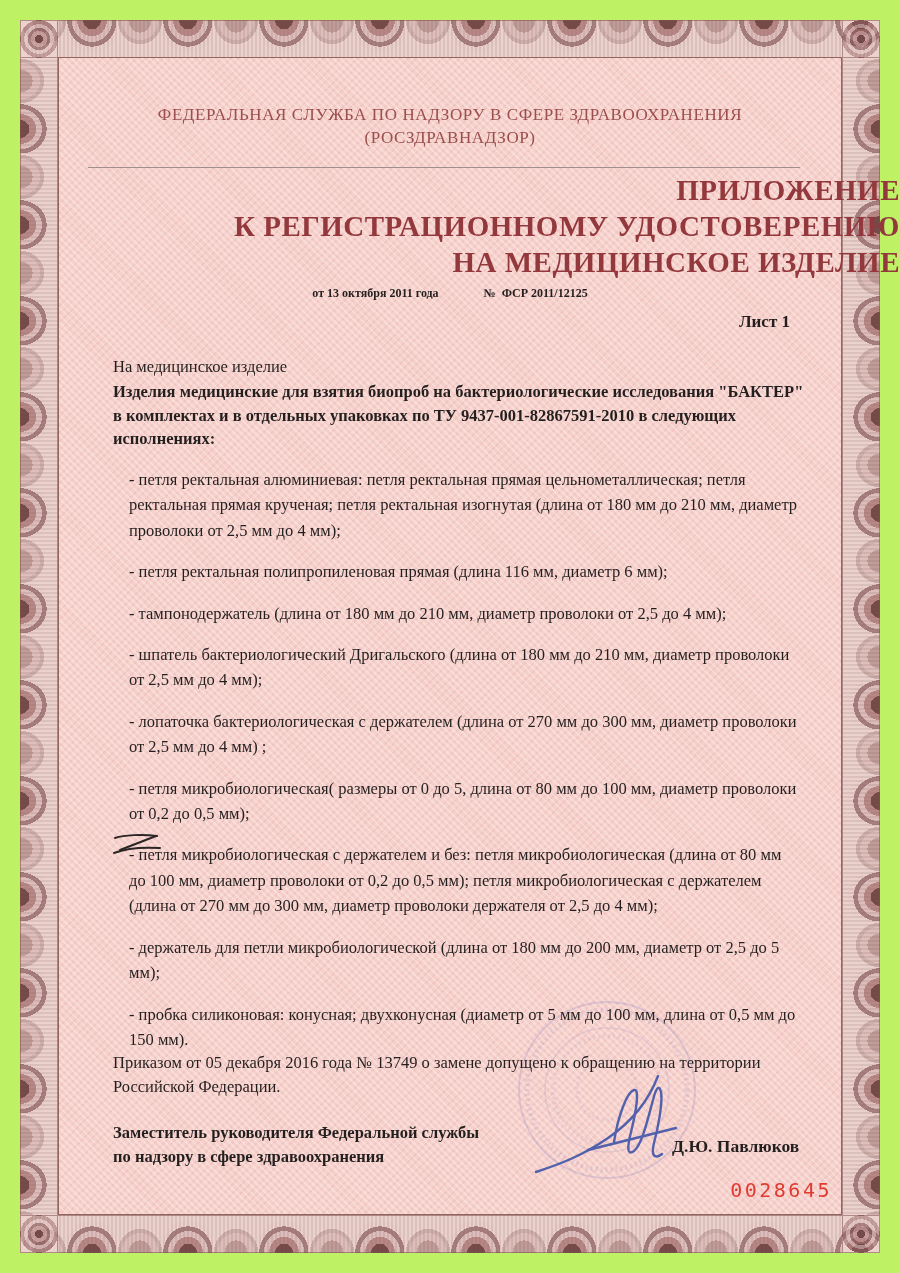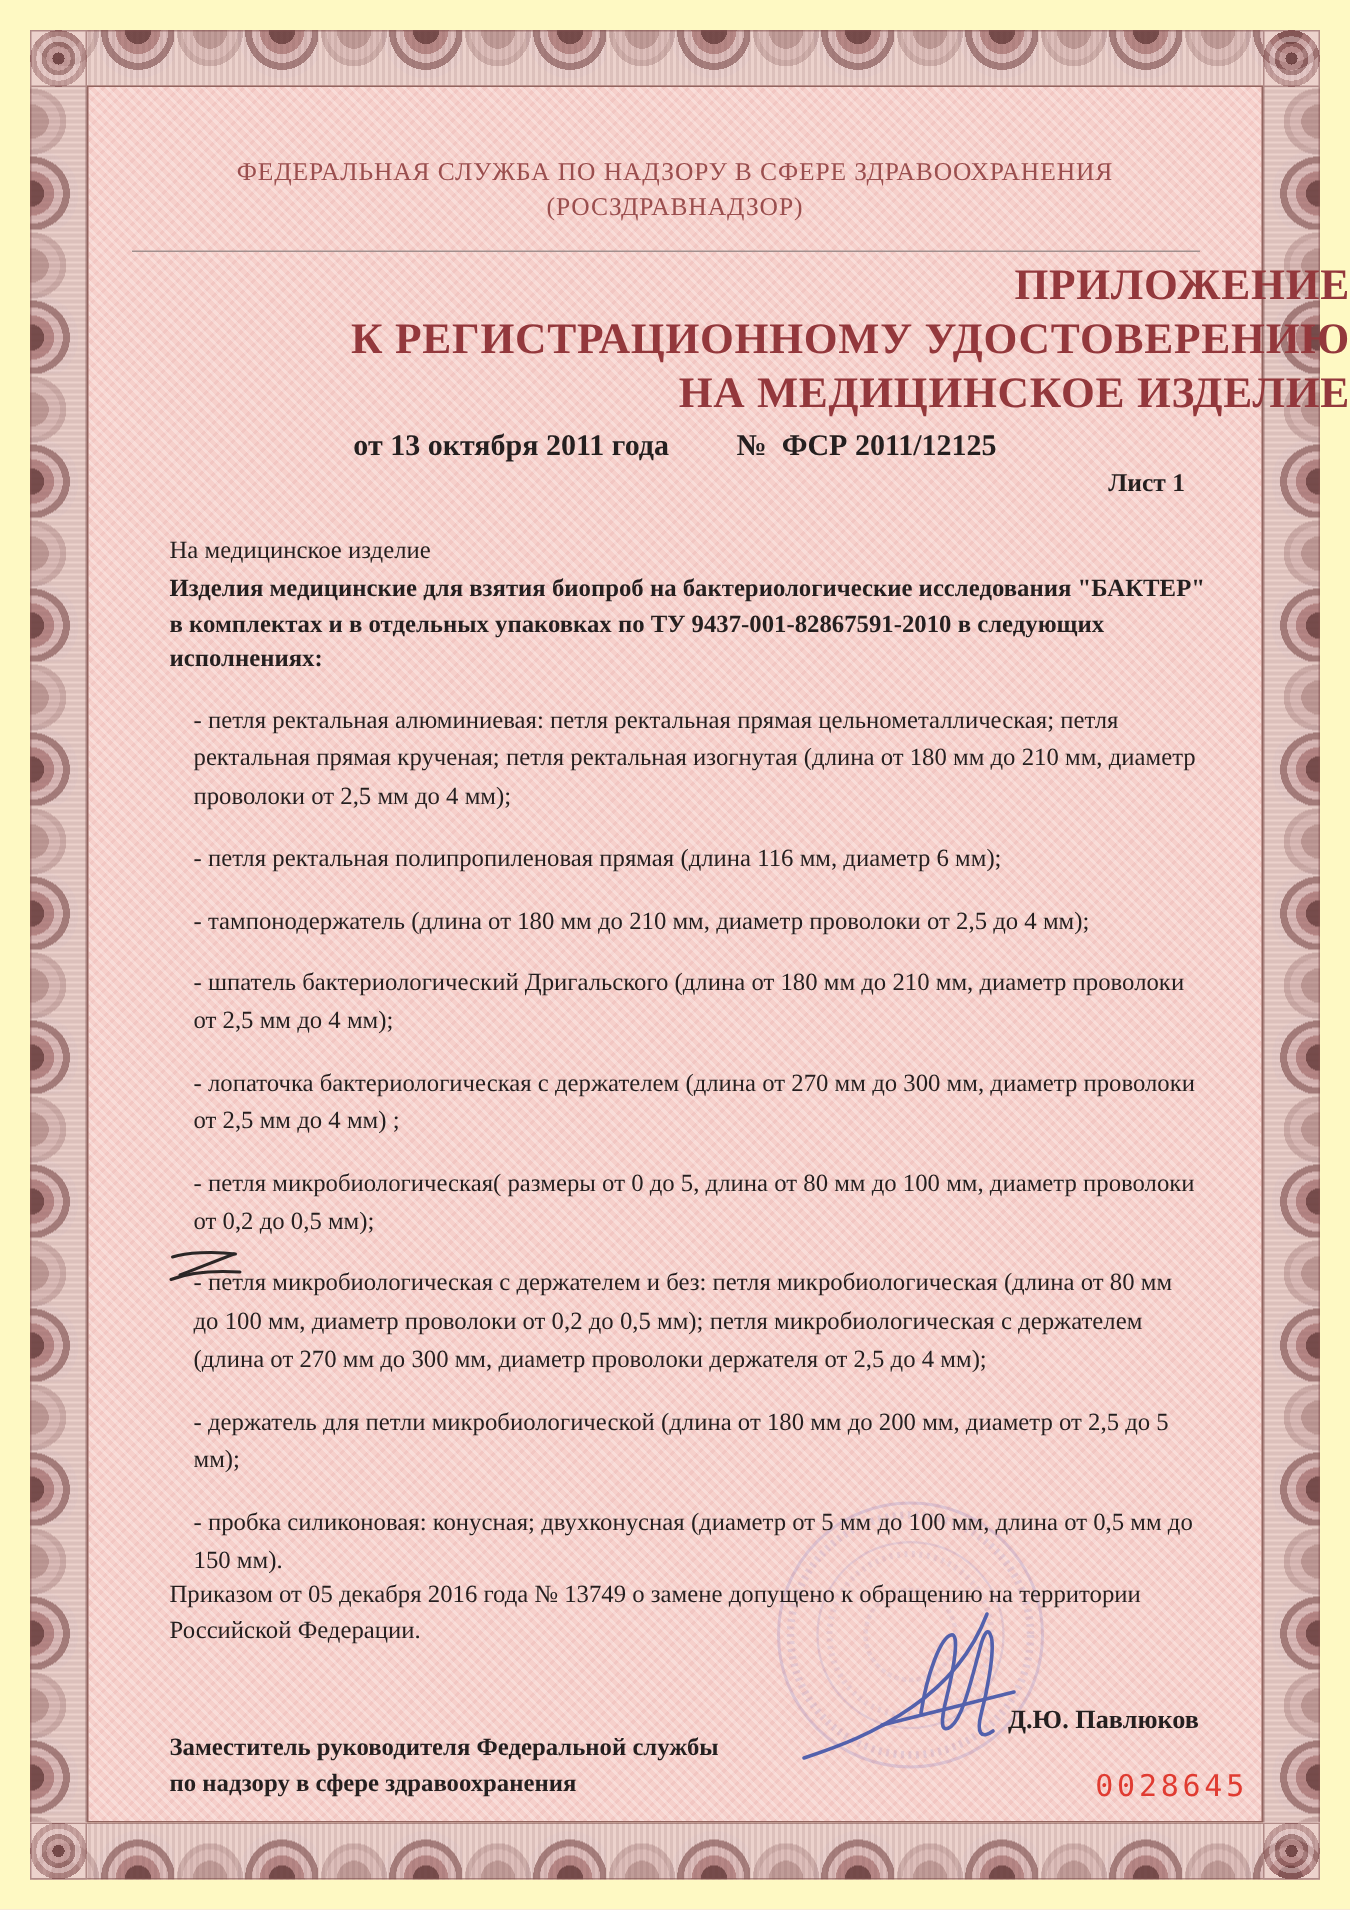--- a/index.html
+++ b/index.html
@@ -11,21 +11,21 @@
     --signature-blue:#3d52a8;
     --stamp-violet:#7b74c0;
     --border-mauve:#8a5f5f;
   }
   html,body{margin:0;padding:0;}
   body{
     width:900px;height:1273px;background:#f4f2ef;
     font-family:"Liberation Serif","DejaVu Serif",serif;
   }
   .page{
-    position:relative;width:900px;height:1273px;background:#fef9c3;overflow:hidden;
+    position:relative;width:900px;height:1273px;background:#bef264;overflow:hidden;
   }
   
   .band{position:absolute;background-color:#ecd2cc;box-shadow:inset 0 0 0 1px rgba(128,78,78,.55);}
   .band-top,.band-bottom{left:20px;right:20px;height:38px;background-repeat:repeat-x;
     background-size:4px 100%,96px 100%,96px 100%;}
   .band-top{top:20px;
     background-image:
       repeating-linear-gradient(90deg, rgba(130,90,90,.15) 0 1px, rgba(255,255,255,0) 1px 3px),
       radial-gradient(ellipse 40% 110% at 25% 0%, rgba(125,75,75,.40) 0 30%, rgba(195,155,155,.34) 30% 48%, rgba(140,95,95,.30) 48% 58%, rgba(0,0,0,0) 58%),
       radial-gradient(ellipse 46% 125% at 75% 0%, rgba(95,50,50,.85) 0 20%, rgba(165,110,110,.75) 20% 34%, rgba(215,180,180,.70) 34% 46%, rgba(120,70,70,.60) 46% 56%, rgba(230,205,205,.50) 56% 68%, rgba(0,0,0,0) 68%);}
@@ -61,32 +61,32 @@
     border:1px solid #92655f;
   }
   
   .abs{position:absolute;z-index:5;}
   .agency{left:0;right:0;top:103px;text-align:center;color:var(--header-maroon,#9a4e4e);
     font-size:17px;letter-spacing:.6px;line-height:23px;font-weight:500;}
   .rule{left:88px;top:167px;width:712px;height:1px;background:#a18f8d;}
   .doc-title{left:0;right:0;top:172px;text-align:right;color:var(--title-red,#93383c);
     font-weight:bold;font-size:29px;line-height:36px;letter-spacing:.5px;}
   .dateline{left:0;right:0;top:286px;text-align:center;color:var(--text-dark,#241f1f);
-    font-weight:bold;font-size:20px;}
+    font-weight:bold;font-size:12px;}
   .dateline .gap{display:inline-block;width:45px;}
   .dateline span{white-space:pre;}
   .sheet{right:110px;top:312px;color:var(--text-dark,#241f1f);font-weight:bold;font-size:17px;}
   .bodytext{color:var(--text-dark,#241f1f);font-size:16.5px;}
   .intro{left:113px;top:357px;width:700px;}
   .product{left:113px;top:380px;width:702px;font-weight:bold;line-height:23.5px;}
   .items{left:113px;top:451px;width:702px;line-height:25.4px;}
   .items p{margin:16px;}
   .zmark{left:112px;top:831px;}
   .order{left:113px;top:1051px;width:648px;line-height:24px;}
-  .signer{left:113px;top:1121px;width:420px;font-weight:bold;line-height:24px;margin-top:32px;}
+  .signer{left:113px;top:1121px;width:420px;font-weight:bold;line-height:24px;}
   .signer-name{left:672px;top:1136px;font-weight:bold;font-size:17.5px;color:var(--text-dark,#241f1f);}
   .serial{right:68px;top:1178px;color:var(--serial-red,#e03b31);
     font-family:"DejaVu Sans Mono","Liberation Mono",monospace;font-size:20px;letter-spacing:2.5px;}
   .stamp{left:512px;top:995px;opacity:.55;filter:blur(.4px);z-index:3;}
   .signature{left:530px;top:1066px;z-index:4;}
 </style>
 </head>
 <body>
 
 <div class="page">

